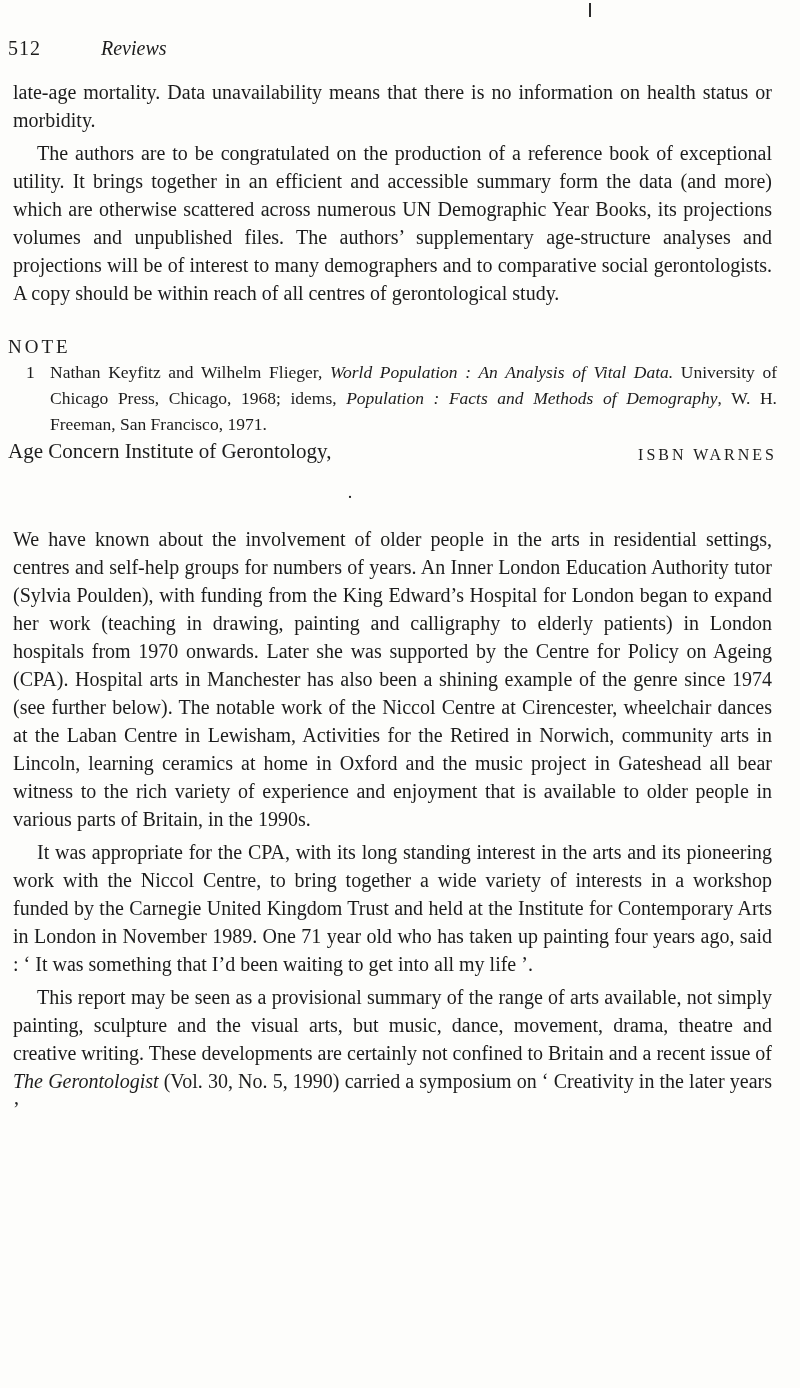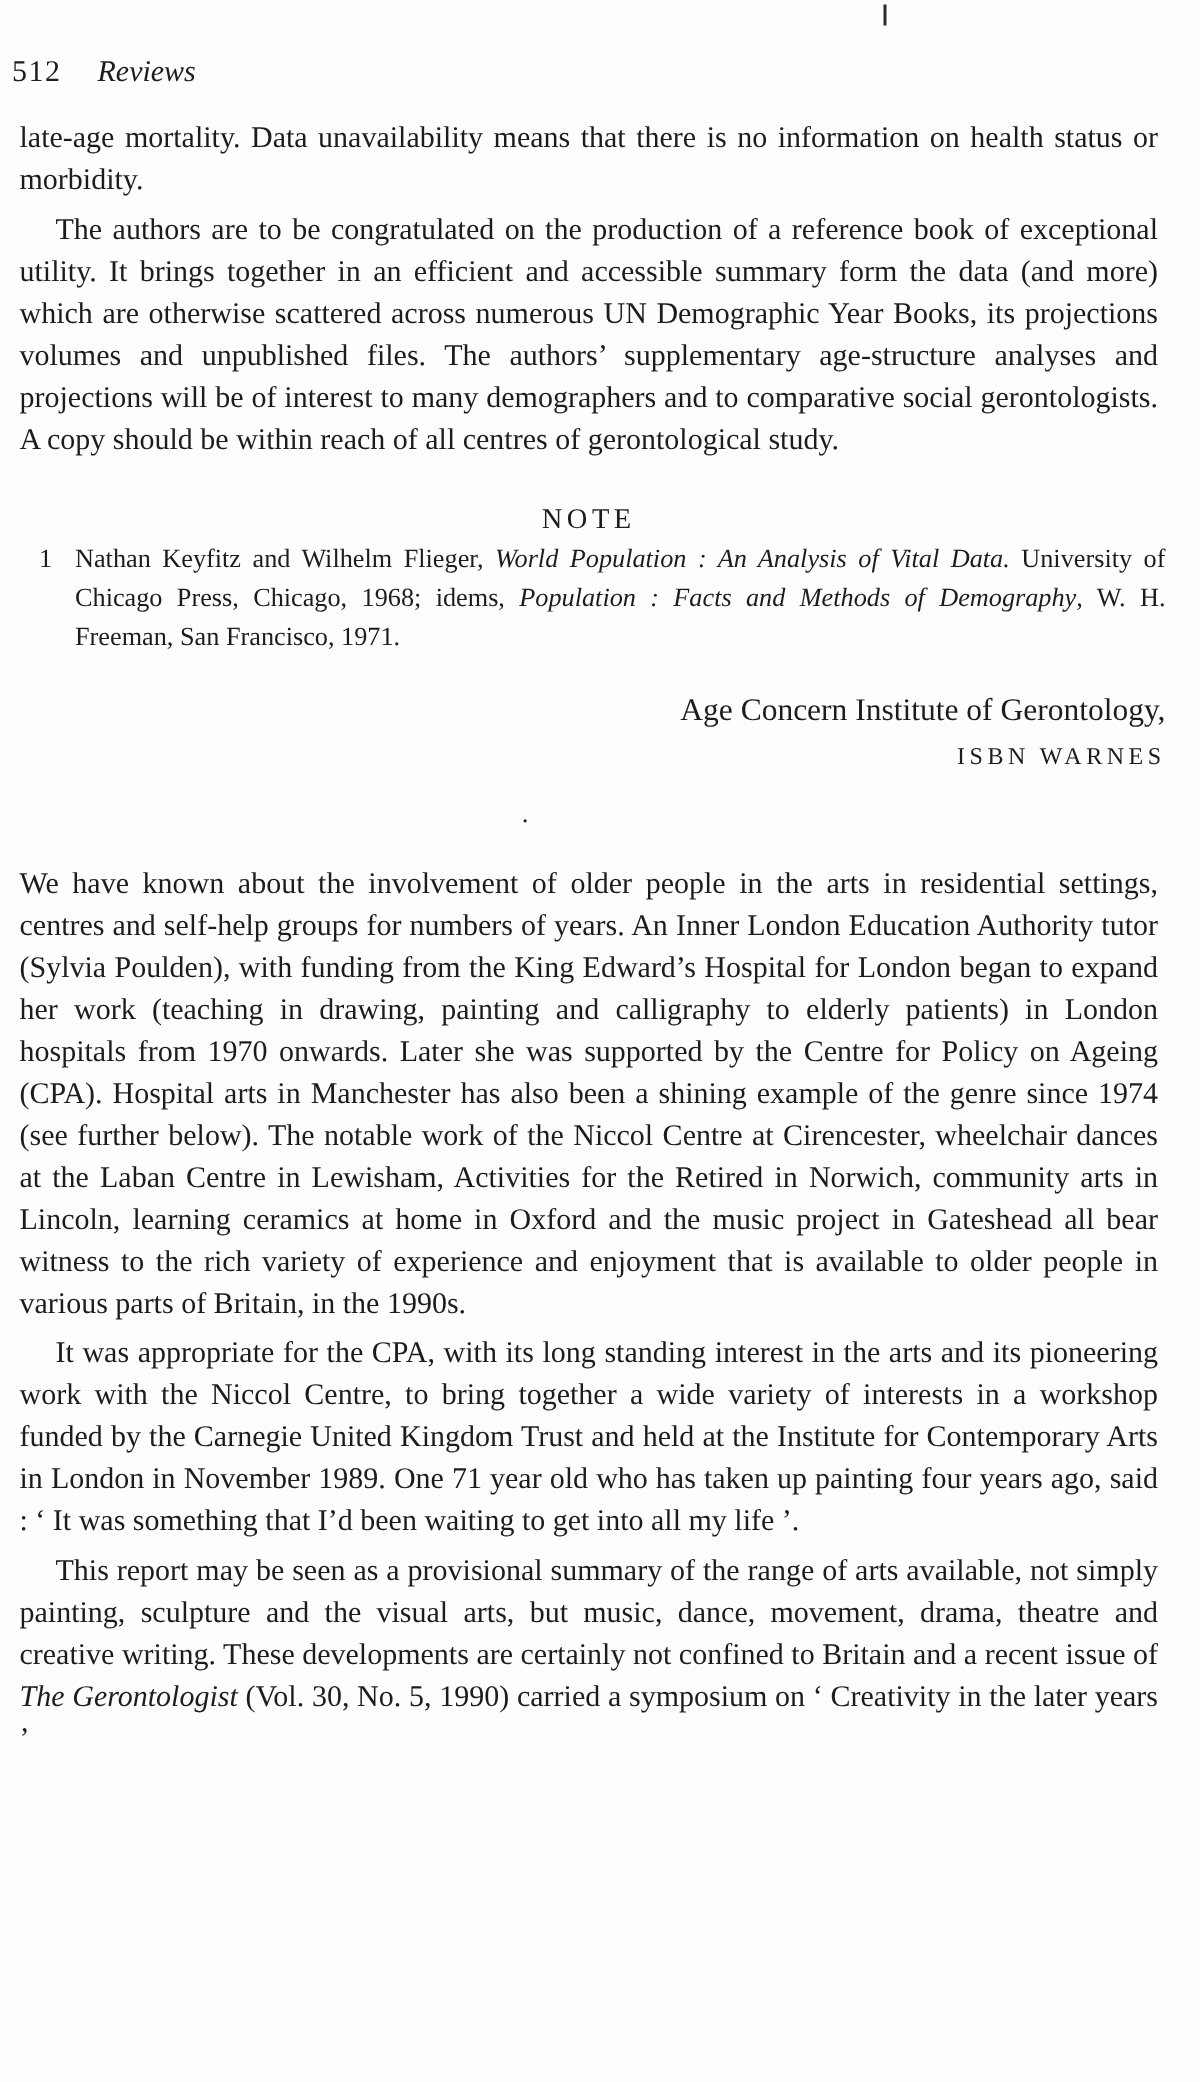--- a/index.html
+++ b/index.html
@@ -25,57 +25,54 @@
   .inner { padding: 36px 23px 0 8px; }
 
   .running-head {
     display: flex;
     align-items: baseline;
     font-size: 20px;
     line-height: 24px;
     margin-bottom: 18px;
   }
   .page-num { letter-spacing: 1px; }
-  .running-title { font-style: italic; margin-left: 24px; }
+  .running-title { font-style: italic; margin-left: 60px; }
 
   .body-text {
     font-size: 20px;
     line-height: 28px;
     text-align: justify;
   }
   .body-text p { margin: 5px; }
   .indent { text-indent: 24px; }
 
   .note-heading {
     margin-top: 28px;
     font-size: 19px;
     line-height: 24px;
     letter-spacing: 3px;
-    text-align: center;
   }
   .note {
     font-size: 17.5px;
     line-height: 26px;
     text-align: justify;
   }
   .note-item {
     margin: 0;
     padding-left: 42px;
     text-indent: -24px;
   }
   .note-num { display: inline-block; width: 24px; text-indent: 0; }
 
   .signature {
-    margin-top: 22px;
     display: flex;
     justify-content: space-between;
-    align-items: flex-end;
+    align-items: flex-start;
     font-size: 21px;
     line-height: 28px;
-    flex-direction: column;
   }
   .reviewer {
     font-size: 16px;
     letter-spacing: 3px;
     margin-top: 4px;
   }
 
   .separator {
     margin-top: 14px;
     height: 18px;

